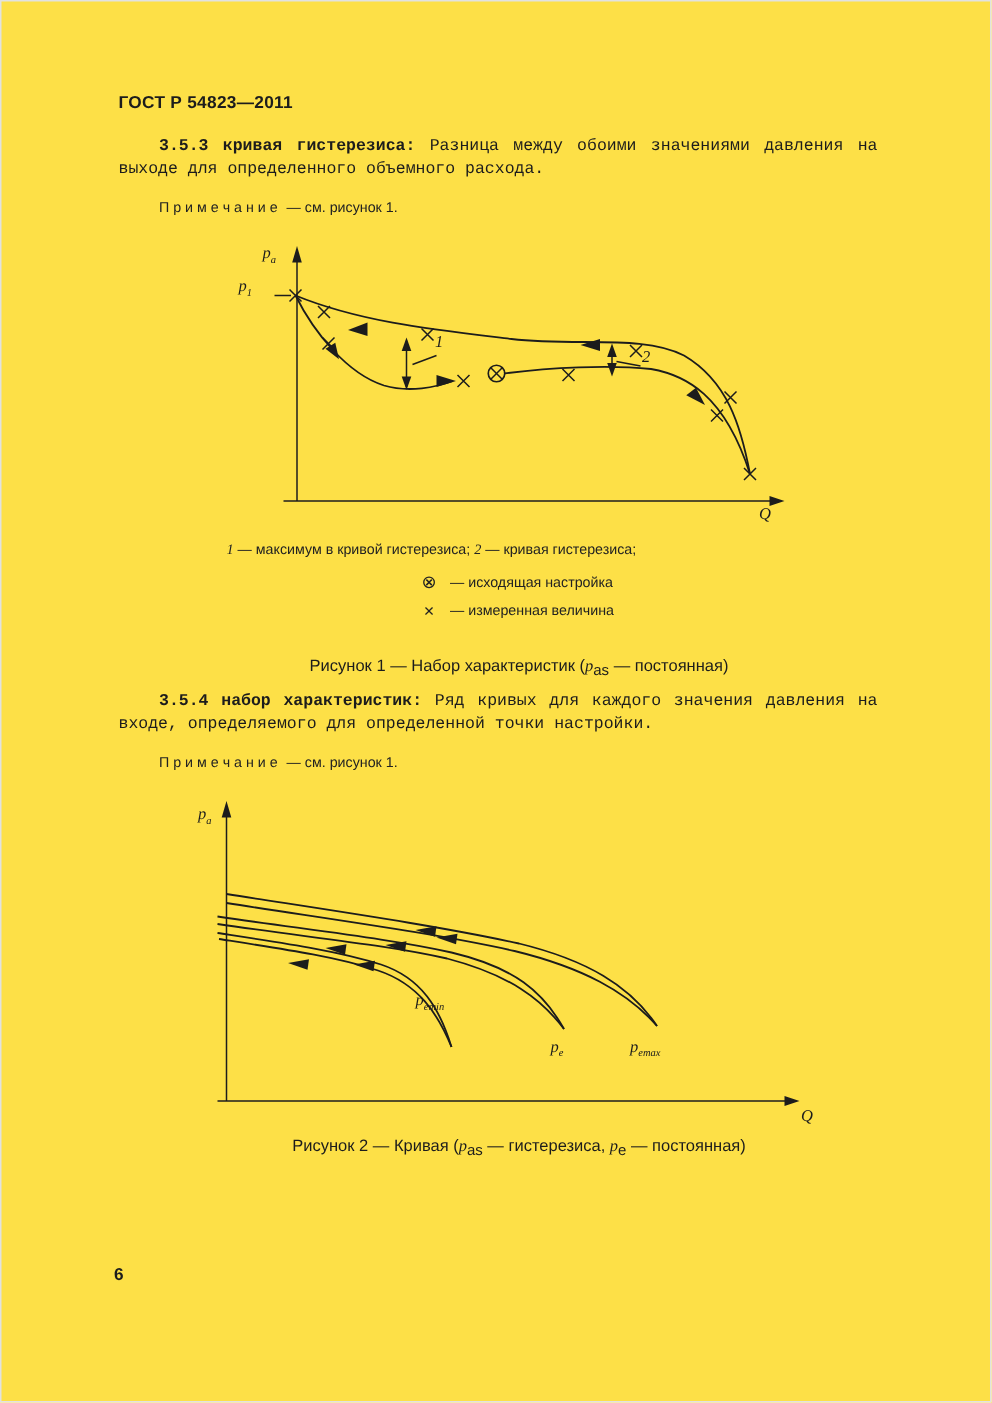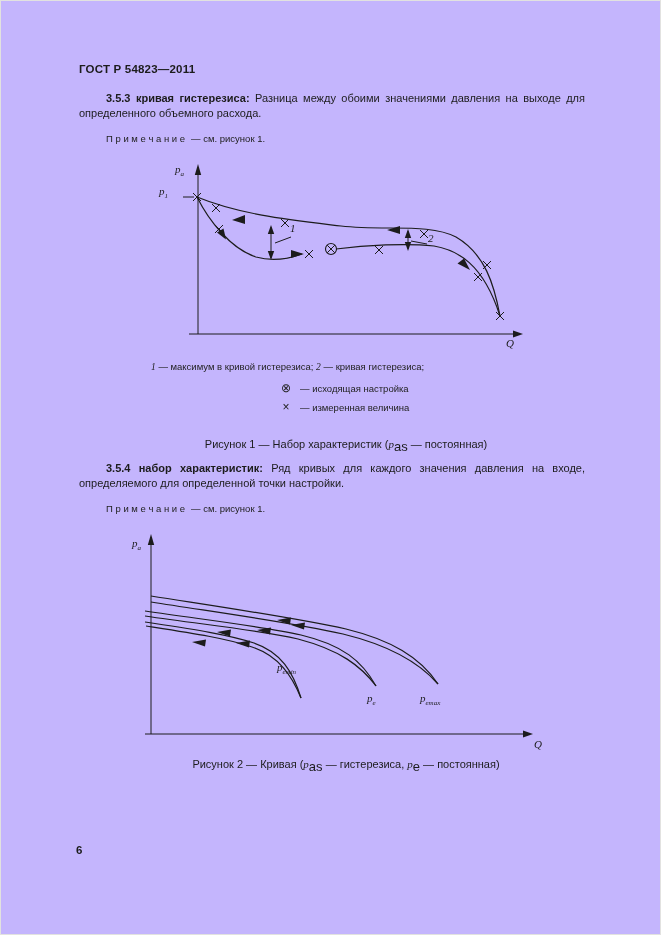--- a/index.html
+++ b/index.html
@@ -1,36 +1,36 @@
 <!DOCTYPE html>
 <html><head>
 <meta charset="utf-8">
 <style>
   html,body { margin:0; padding:0; background:#f4f4f2; }
   .page {
     position:relative; width:661px; height:935px; margin:0 auto;
-    background:#c4b5fd; border:1px solid #e2e2e0; box-sizing:border-box;
+    background:#fde047; border:1px solid #e2e2e0; box-sizing:border-box;
     font-family:"Liberation Sans", sans-serif; color:#1c1c1c;
     overflow:hidden;
   }
   .abs { position:absolute; }
   .doc-header { font-size:11.5px; font-weight:bold; letter-spacing:.2px; }
   .body-text { font-size:11px; line-height:15px; text-align:justify; }
-  .indent { text-indent:27px; }
+  .indent { text-indent:27px;font-family:Liberation Mono, monospace; }
   .bold { font-weight:bold; }
   .note { font-size:9.5px; color:#222; }
   .note .dash { margin-left:6px; }
   .legend-line { font-size:9.5px; text-align:left; color:#222; }
   .legend-row { font-size:9.5px; color:#222; display:flex; align-items:center; }
   .legend-row .sym { display:inline-block; width:14px; text-align:center; margin-right:7px; font-size:12px; }
   .caption { font-size:11px; text-align:center; color:#1c1c1c; }
   .fig-label { font-family:"Liberation Serif", serif; font-style:italic; font-size:11px; color:#1c1c1c; white-space:nowrap; }
   .fig-label sub { font-size:7px; font-style:italic; }
   .caption i, .legend-line i { font-family:"Liberation Serif", serif; }
-  .caption sub { font-size:13px; }
+  .caption sub { font-size:10px; }
   .page-number { font-size:11.5px; font-weight:bold; }
   svg { display:block; }
   svg path, svg line, svg circle { fill:none; stroke:#1c1c1c; }
   svg polygon { fill:#1c1c1c; stroke:none; }
 </style>
 </head>
 <body>
 
 <div class="page">
 

